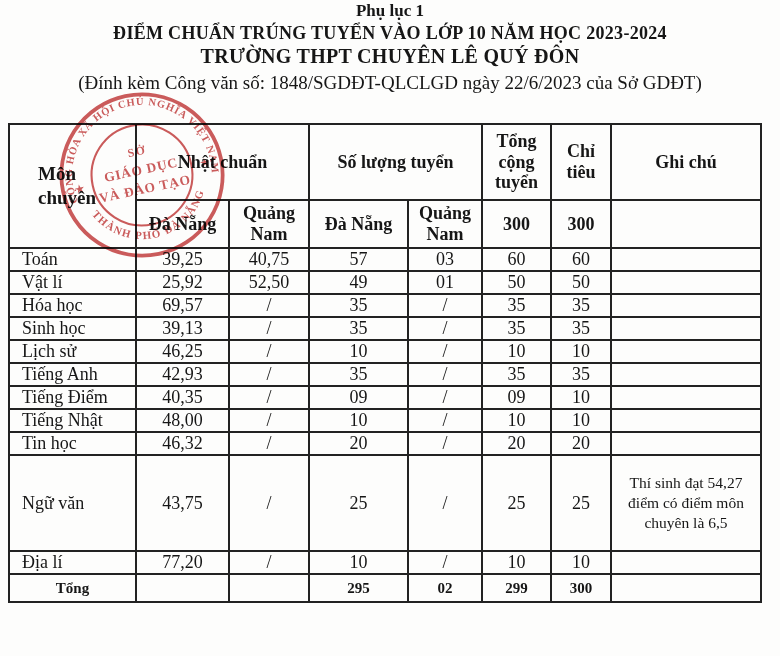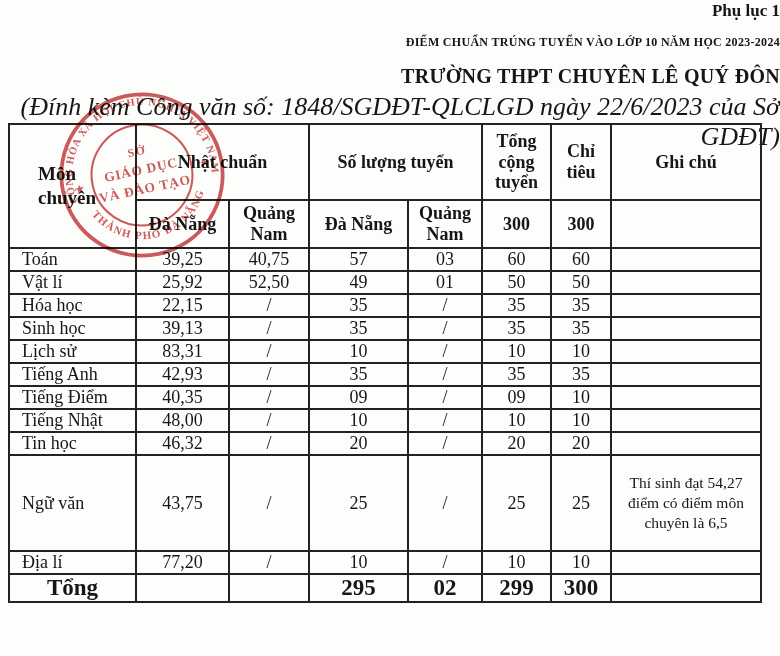--- a/index.html
+++ b/index.html
@@ -1,42 +1,42 @@
 <!DOCTYPE html>
 <html><head>
 <meta charset="utf-8">
 <style>
   html,body { margin:0; padding:0; background:#ffffff; }
   .page {
     position:relative; width:780px; height:656px;
     background:#fdfdfc; color:#161616; overflow:hidden;
     font-family:"Liberation Serif", serif;
   }
-  .title-block { position:absolute; top:0; left:0; width:780px; text-align:right; }
+  .title-block { position:absolute; top:0; left:0; width:780px; text-align:center; }
   .appendix { font-size:17px; font-weight:bold; padding-top:1px; }
-  .title-main { font-size:12px; font-weight:bold; margin-top:14px; letter-spacing:.3px; }
-  .title-school { font-size:20px; font-weight:bold; margin-top:15px; letter-spacing:.3px; }
-  .subtitle { font-size:26px; font-style:italic; margin-top:4px; }
+  .title-main { font-size:18px; font-weight:bold; margin-top:2px; letter-spacing:.3px; }
+  .title-school { font-size:20px; font-weight:bold; margin-top:1px; letter-spacing:.3px; }
+  .subtitle { font-size:19px; margin-top:4px; }
 
   table.score {
     position:absolute; left:8px; top:123px; width:752px;
     border-collapse:collapse; table-layout:fixed;
   }
   .score th, .score td {
     border:2px solid #222222; overflow:hidden;
     vertical-align:middle;
   }
   .score th { font-size:18px; font-weight:bold; text-align:center; padding:0 2px; line-height:1.15; }
   .score td { font-size:18px; text-align:center; padding:0 2px; }
   .score thead tr:nth-child(1) { height:76px; }
   .score thead tr:nth-child(2) { height:48px; }
   .score tbody tr { height:23px; }
   .score tbody tr.tall { height:96px; }
   .score tbody tr.total-row { height:28px; }
-  .score tbody tr.total-row td { font-weight:bold; font-size:23px; }
+  .score tbody tr.total-row td { font-weight:bold; font-size:15px; }
   th.mon { text-align:left; padding-left:28px; font-size:19px; line-height:1.25;border-radius:12px; }
   td.subject { text-align:left; padding-left:12px; }
   td.note { font-size:15.5px; line-height:1.3; padding:3px 6px; text-align:center; }
 
   .stamp {
     position:absolute; left:58px; top:91px; width:168px; height:168px;
     transform:rotate(-12deg); opacity:.84; mix-blend-mode:multiply;
     pointer-events:none; color:#c23d3d;
   }
   .stamp circle { stroke:currentColor; fill:none; }
@@ -105,41 +105,41 @@
           <td>25,92</td>
           <td>52,50</td>
           <td>49</td>
           <td>01</td>
           <td>50</td>
           <td>50</td>
           <td class="note"></td>
         </tr>
         <tr>
           <td class="subject">Hóa học</td>
-          <td>22,15</td>
+          <td>69,57</td>
           <td>/</td>
           <td>35</td>
           <td>/</td>
           <td>35</td>
           <td>35</td>
           <td class="note"></td>
         </tr>
         <tr>
           <td class="subject">Sinh học</td>
           <td>39,13</td>
           <td>/</td>
           <td>35</td>
           <td>/</td>
           <td>35</td>
           <td>35</td>
           <td class="note"></td>
         </tr>
         <tr>
           <td class="subject">Lịch sử</td>
-          <td>83,31</td>
+          <td>46,25</td>
           <td>/</td>
           <td>10</td>
           <td>/</td>
           <td>10</td>
           <td>10</td>
           <td class="note"></td>
         </tr>
         <tr>
           <td class="subject">Tiếng Anh</td>
           <td>42,93</td>

